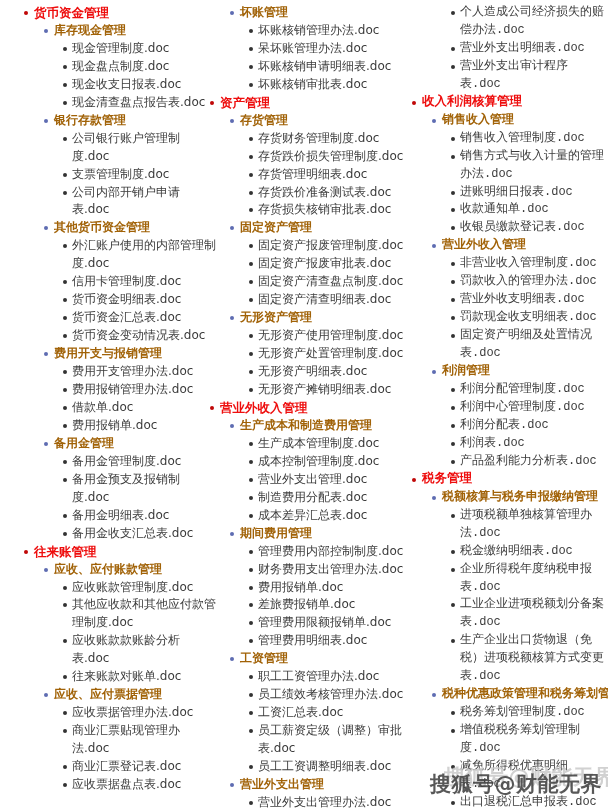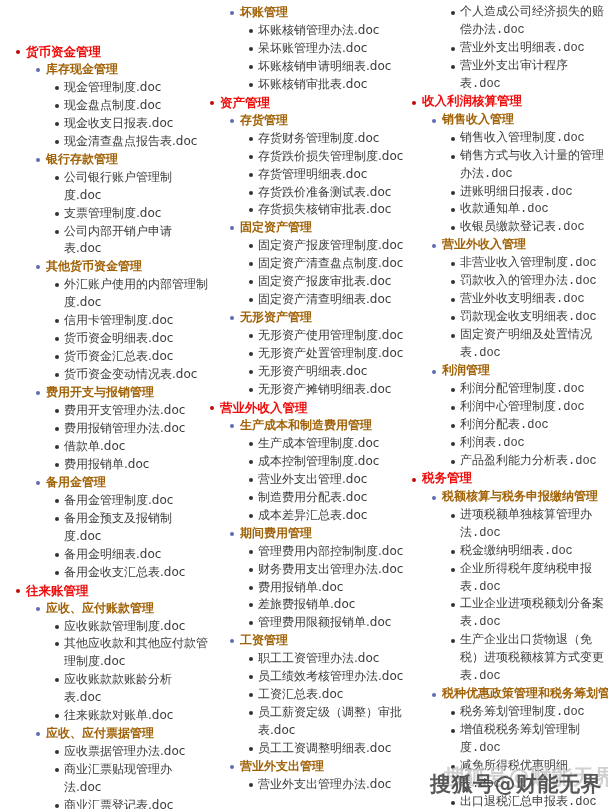--- a/index.html
+++ b/index.html
@@ -3,21 +3,21 @@
 <meta charset="utf-8">
 <style>
   html,body{margin:0;padding:0;}
   body{
     width:608px;height:809px;overflow:hidden;position:relative;
     background:#ffffff;
     font-family:"DejaVu Sans","Liberation Sans",sans-serif;
   }
   .page{position:absolute;inset:0;}
   .col{position:absolute;top:4px;bottom:0;}
-  .col0{left:12px;width:196px;margin-top:39px;}
+  .col0{left:20px;width:196px;}
   .col1{left:206px;width:198px;}
   .col2{left:408px;width:200px;font-family:Liberation Mono, monospace;}
   .entry{position:relative;min-height:17.95px;line-height:17.95px;font-size:12px;}
   .entry .label{display:inline-block;vertical-align:top;}
   .bullet{position:absolute;top:7px;width:4px;height:4px;border-radius:50%;}
   
   .lvl1{padding-left:14px;color:#ee0e0e;font-weight:bold;font-size:12.5px;}
   .lvl1 .bullet{left:4px;background:#c00808;}
   .lvl1 .label{white-space:nowrap;}
   
@@ -85,41 +85,42 @@
       <div class="entry lvl3"><span class="bullet"></span><span class="label">坏账核销审批表.doc</span></div>
       <div class="entry lvl1"><span class="bullet"></span><span class="label">资产管理</span></div>
       <div class="entry lvl2"><span class="bullet"></span><span class="label">存货管理</span></div>
       <div class="entry lvl3"><span class="bullet"></span><span class="label">存货财务管理制度.doc</span></div>
       <div class="entry lvl3"><span class="bullet"></span><span class="label">存货跌价损失管理制度.doc</span></div>
       <div class="entry lvl3"><span class="bullet"></span><span class="label">存货管理明细表.doc</span></div>
       <div class="entry lvl3"><span class="bullet"></span><span class="label">存货跌价准备测试表.doc</span></div>
       <div class="entry lvl3"><span class="bullet"></span><span class="label">存货损失核销审批表.doc</span></div>
       <div class="entry lvl2"><span class="bullet"></span><span class="label">固定资产管理</span></div>
       <div class="entry lvl3"><span class="bullet"></span><span class="label">固定资产报废管理制度.doc</span></div>
+      <div class="entry lvl3"><span class="bullet"></span><span class="label">固定资产报废审批表.doc</span></div>
       <div class="entry lvl3"><span class="bullet"></span><span class="label">固定资产清查盘点制度.doc</span></div>
-      <div class="entry lvl3"><span class="bullet"></span><span class="label">固定资产报废审批表.doc</span></div>
       <div class="entry lvl3"><span class="bullet"></span><span class="label">固定资产清查明细表.doc</span></div>
       <div class="entry lvl2"><span class="bullet"></span><span class="label">无形资产管理</span></div>
       <div class="entry lvl3"><span class="bullet"></span><span class="label">无形资产使用管理制度.doc</span></div>
       <div class="entry lvl3"><span class="bullet"></span><span class="label">无形资产处置管理制度.doc</span></div>
       <div class="entry lvl3"><span class="bullet"></span><span class="label">无形资产明细表.doc</span></div>
       <div class="entry lvl3"><span class="bullet"></span><span class="label">无形资产摊销明细表.doc</span></div>
       <div class="entry lvl1"><span class="bullet"></span><span class="label">营业外收入管理</span></div>
       <div class="entry lvl2"><span class="bullet"></span><span class="label">生产成本和制造费用管理</span></div>
       <div class="entry lvl3"><span class="bullet"></span><span class="label">生产成本管理制度.doc</span></div>
       <div class="entry lvl3"><span class="bullet"></span><span class="label">成本控制管理制度.doc</span></div>
       <div class="entry lvl3"><span class="bullet"></span><span class="label">营业外支出管理.doc</span></div>
       <div class="entry lvl3"><span class="bullet"></span><span class="label">制造费用分配表.doc</span></div>
       <div class="entry lvl3"><span class="bullet"></span><span class="label">成本差异汇总表.doc</span></div>
       <div class="entry lvl2"><span class="bullet"></span><span class="label">期间费用管理</span></div>
       <div class="entry lvl3"><span class="bullet"></span><span class="label">管理费用内部控制制度.doc</span></div>
       <div class="entry lvl3"><span class="bullet"></span><span class="label">财务费用支出管理办法.doc</span></div>
       <div class="entry lvl3"><span class="bullet"></span><span class="label">费用报销单.doc</span></div>
       <div class="entry lvl3"><span class="bullet"></span><span class="label">差旅费报销单.doc</span></div>
       <div class="entry lvl3"><span class="bullet"></span><span class="label">管理费用限额报销单.doc</span></div>
+      <div class="entry lvl3"><span class="bullet"></span><span class="label">管理费用明细表.doc</span></div>
       <div class="entry lvl2"><span class="bullet"></span><span class="label">工资管理</span></div>
       <div class="entry lvl3"><span class="bullet"></span><span class="label">职工工资管理办法.doc</span></div>
       <div class="entry lvl3"><span class="bullet"></span><span class="label">员工绩效考核管理办法.doc</span></div>
       <div class="entry lvl3"><span class="bullet"></span><span class="label">工资汇总表.doc</span></div>
       <div class="entry lvl3"><span class="bullet"></span><span class="label">员工薪资定级（调整）审批表.doc</span></div>
       <div class="entry lvl3"><span class="bullet"></span><span class="label">员工工资调整明细表.doc</span></div>
       <div class="entry lvl2"><span class="bullet"></span><span class="label">营业外支出管理</span></div>
       <div class="entry lvl3"><span class="bullet"></span><span class="label">营业外支出管理办法.doc</span></div>
     </div>
   <div class="col col2">

